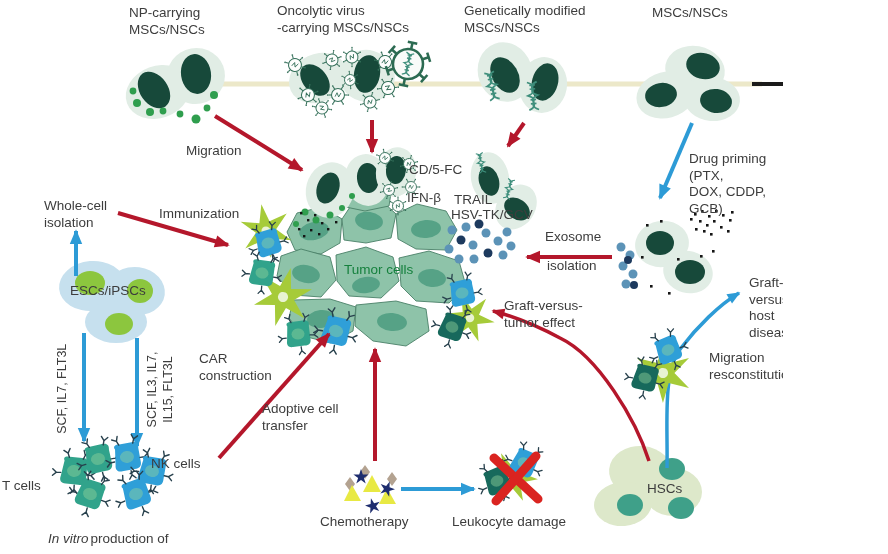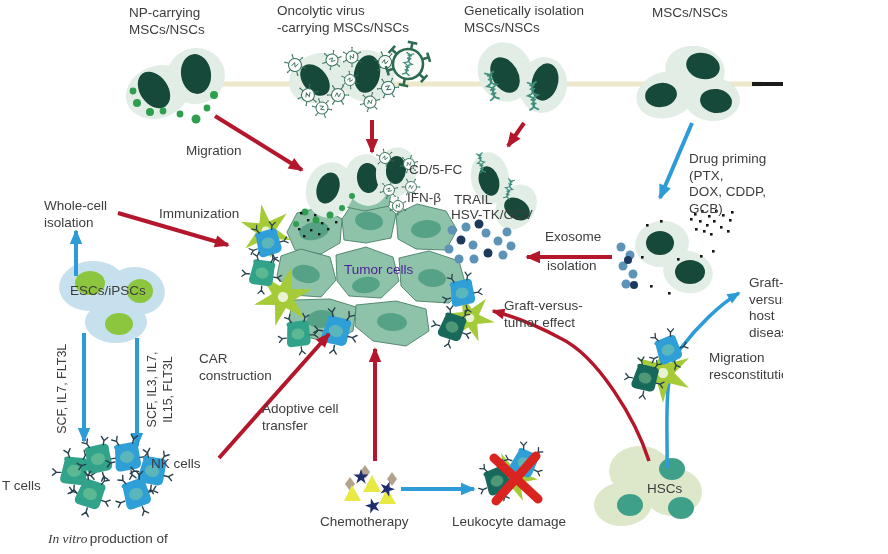--- a/index.html
+++ b/index.html
@@ -2,21 +2,21 @@
 <html><head>
 <meta charset="utf-8">
 <style>
   html,body{margin:0;padding:0;background:#fff;}
   #fig{position:relative;width:783px;height:554px;background:#fff;overflow:hidden;
        font-family:"Liberation Sans",sans-serif;}
   #gfx{position:absolute;left:0;top:0;}
   .lbl{position:absolute;font-size:13.5px;line-height:1.24;color:#3d3d3d;
        white-space:pre-line;z-index:5;}
   .vlbl{font-size:12.5px;text-align:center;transform:rotate(-90deg);}
-  .it{font-style:italic;padding-right:2px;font-family:Liberation Serif, serif;}
+  .it{font-style:italic;padding-right:2px;}
 </style>
 </head>
 <body>
 
 <div id="fig">
 
 <svg id="gfx" width="888" height="554" viewBox="0 0 888 554">
   <defs>
     <marker id="mr" viewBox="0 0 8 7" markerWidth="4" markerHeight="3.5" refX="6.8" refY="3.5" orient="auto" markerUnits="strokeWidth">
           <path d="M0.3,0.4 L7.7,3.5 L0.3,6.6 Z" fill="#b4172b"></path>
@@ -355,37 +355,37 @@
     <use href="#icellP" transform="translate(127,457) rotate(-8) scale(1.08)" fill="#2f9fd8"></use>
     <use href="#icellP" transform="translate(152,471) rotate(12) scale(1.08)" fill="#2f9fd8"></use>
     <use href="#icellP" transform="translate(136,494) rotate(-18) scale(1.08)" fill="#2f9fd8"></use>
   </g>
 </svg>
 
 <div class="lbl" style="left:129px;top:5px">NP-carrying
 MSCs/NSCs</div>
 <div class="lbl" style="left:277px;top:3px">Oncolytic virus
 -carrying MSCs/NSCs</div>
-<div class="lbl" style="left:464px;top:3px">Genetically isolation
+<div class="lbl" style="left:464px;top:3px">Genetically modified
 MSCs/NSCs</div>
 <div class="lbl" style="left:652px;top:5px">MSCs/NSCs</div>
 <div class="lbl" style="left:186px;top:143px">Migration</div>
 <div class="lbl" style="left:44px;top:198px">Whole-cell
 isolation</div>
 <div class="lbl" style="left:159px;top:206px">Immunization</div>
 <div class="lbl" style="left:70px;top:283px">ESCs/iPSCs</div>
 <div class="lbl" style="left:409px;top:162px">CD/5-FC</div>
 <div class="lbl" style="left:407px;top:190px">IFN-β</div>
 <div class="lbl" style="left:454px;top:192px">TRAIL</div>
 <div class="lbl" style="left:451px;top:207px">HSV-TK/GCV</div>
 <div class="lbl" style="left:689px;top:151px">Drug priming (PTX,
 DOX, CDDP, GCB)</div>
 <div class="lbl" style="left:545px;top:229px">Exosome</div>
 <div class="lbl" style="left:547px;top:258px">isolation</div>
-<div class="lbl" style="left:344px;top:262px;color:#4c1d95">Tumor cells</div>
+<div class="lbl" style="left:344px;top:262px;color:#15803d">Tumor cells</div>
 <div class="lbl" style="left:504px;top:298px">Graft-versus-
 tumor effect</div>
 <div class="lbl" style="left:749px;top:275px">Graft-versus-
 host disease</div>
 <div class="lbl" style="left:709px;top:350px">Migration
 resconstitution</div>
 <div class="lbl" style="left:262px;top:401px">Adoptive cell
 transfer</div>
 <div class="lbl" style="left:199px;top:351px">CAR
 construction</div>

